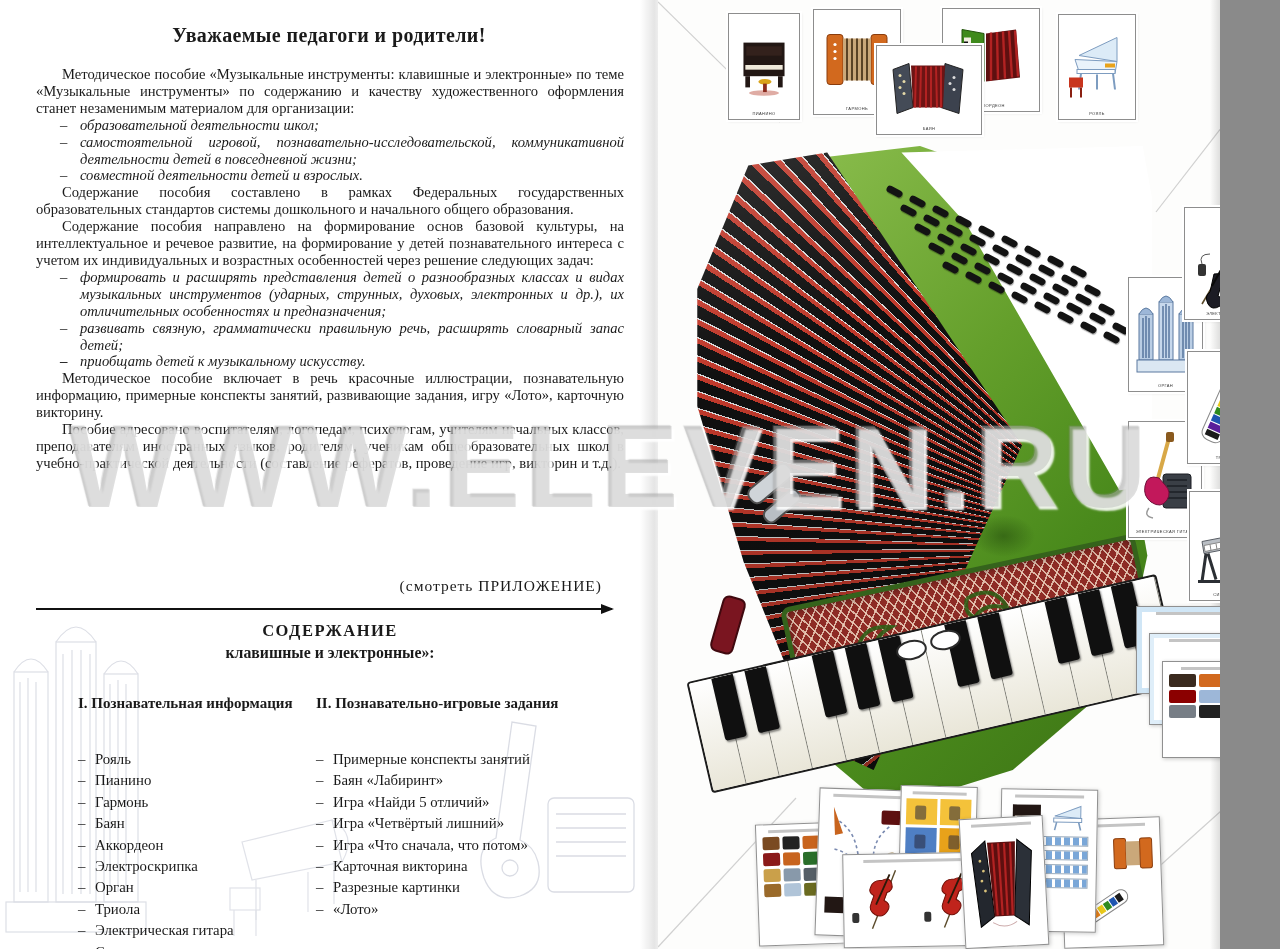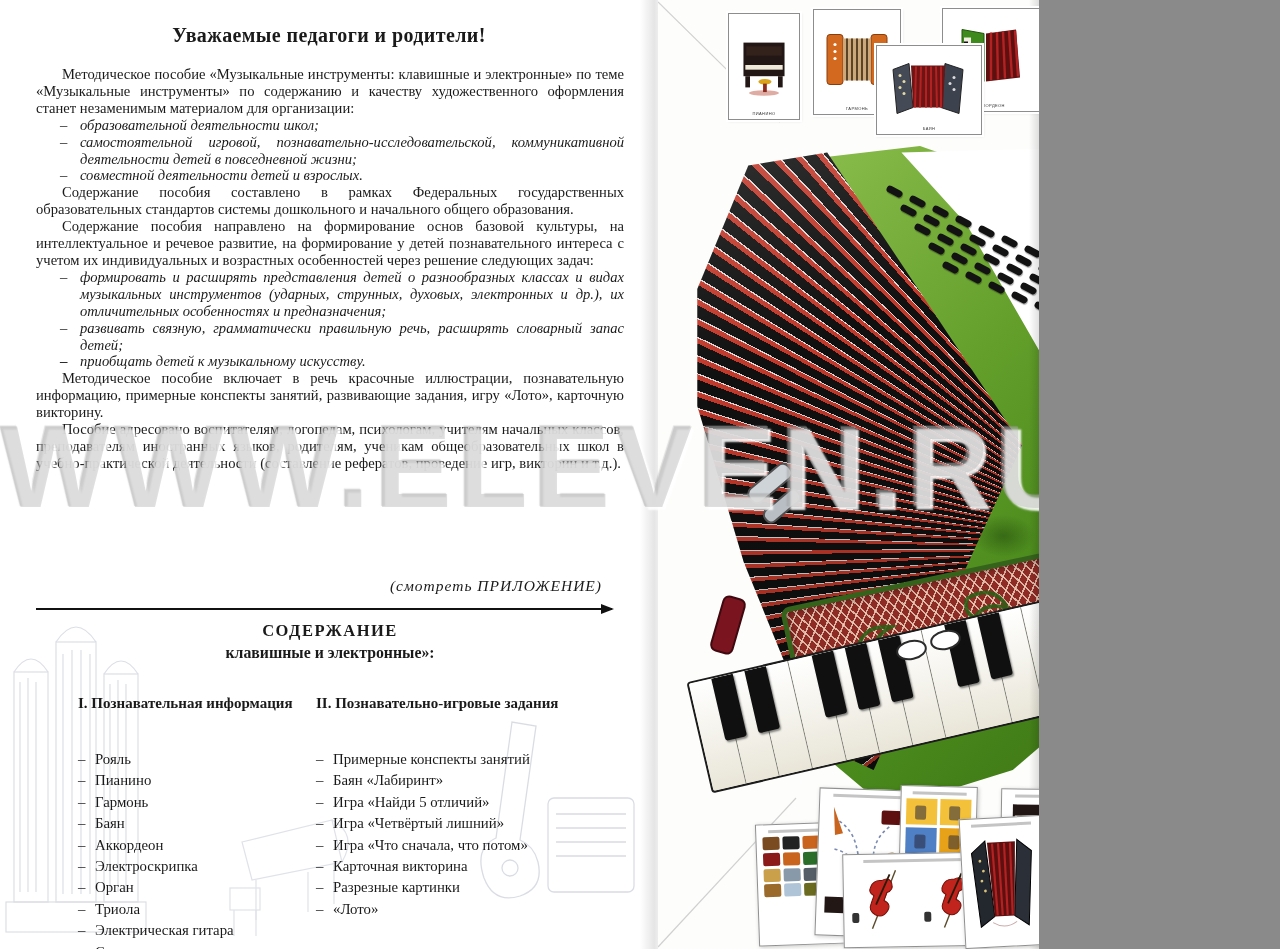--- a/index.html
+++ b/index.html
@@ -1,32 +1,32 @@
 <!DOCTYPE html>
 <html><head>
 <meta charset="utf-8">
 <style>
   html,body{margin:0;padding:0;background:#8a8a8a;}
-  .scan{position:relative;width:1039px;height:949px;background:#fcfcfb;overflow:hidden;
+  .scan{position:relative;width:1220px;height:949px;background:#fcfcfb;overflow:hidden;
         font-family:"Liberation Serif",serif;color:#1a1a1a;box-shadow:inset 0 0 0 2px #e2e2e0;}
   
   .page-left{position:absolute;left:0;top:0;width:658px;height:949px;background:#fff;}
   .gutter{position:absolute;left:640px;top:0;width:26px;height:949px;
           background:linear-gradient(90deg,rgba(0,0,0,0) 0%,rgba(0,0,0,.10) 55%,rgba(0,0,0,0) 100%);}
   .title{position:absolute;left:36px;top:24px;width:586px;margin:0;text-align:center;
          font-size:20px;font-weight:bold;letter-spacing:.4px;}
   .body-text{position:absolute;left:36px;top:66px;width:588px;font-size:14.6px;line-height:16.9px;
              text-align:justify;}
   .para{margin:0;text-indent:26px;}
   .para b{font-weight:normal;}
   .blist{list-style:none;margin:0 0 0 24px;padding:0;}
   .blist li{position:relative;padding-left:20px;font-style:italic;text-align:justify;}
   .dash{position:absolute;left:0;top:0;font-style:normal;}
   .appendix{position:absolute;left:36px;top:577px;width:566px;text-align:right;
-            font-style:italic;font-size:15.5px;letter-spacing:1px;}
+            font-size:15.5px;letter-spacing:1px;}
   .arrow-line{position:absolute;left:36px;top:608px;width:576px;height:1.6px;background:#111;}
   .arrow-line::after{content:"";position:absolute;right:-2px;top:-4.2px;width:0;height:0;
             border-left:13px solid #111;border-top:5px solid transparent;border-bottom:5px solid transparent;}
   .toc-head{position:absolute;left:36px;top:621px;width:588px;text-align:center;font-weight:bold;}
   .toc-head .h1{font-size:16.5px;letter-spacing:1.5px;margin:0;}
   .toc-head .h2{font-size:15.8px;line-height:23px;margin:0;}
   .toc-col{position:absolute;top:693px;text-align:left;}
   .toc-col .colhead{font-weight:bold;font-size:15px;line-height:21px;height:46px;}
   .toc-list{list-style:none;margin:10px 0 0 0;padding:0;font-size:14.8px;line-height:21.4px;}
   .toc-list li{position:relative;padding-left:17px;}

